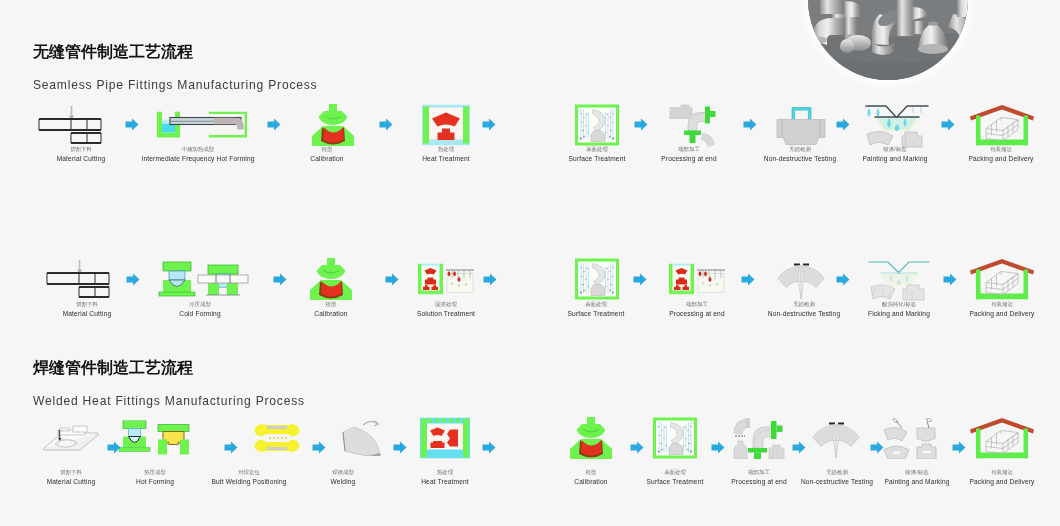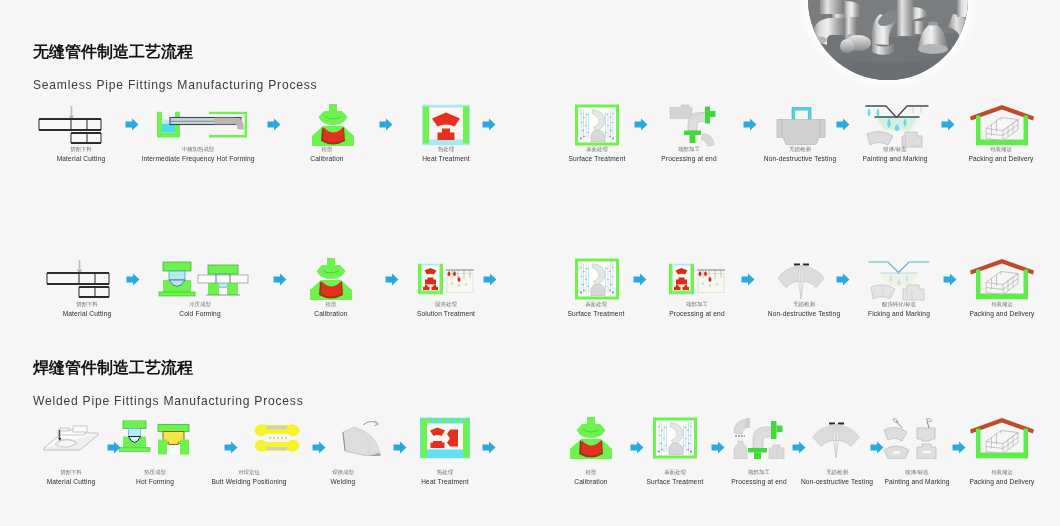--- a/index.html
+++ b/index.html
@@ -520,21 +520,21 @@
         <path d="M0.5 3.5 H7 V0.5 L13.5 6.5 L7 12.5 V9.5 H0.5 Z" fill="#2aa9e0"></path>
       </svg></div>
     <div class="arrow" style="left:843px;top:281px;"><svg width="14" height="13" viewBox="0 0 14 13" xmlns="http://www.w3.org/2000/svg">
         <path d="M0.5 3.5 H7 V0.5 L13.5 6.5 L7 12.5 V9.5 H0.5 Z" fill="#2aa9e0"></path>
       </svg></div>
     <div class="arrow" style="left:950px;top:281px;"><svg width="14" height="13" viewBox="0 0 14 13" xmlns="http://www.w3.org/2000/svg">
         <path d="M0.5 3.5 H7 V0.5 L13.5 6.5 L7 12.5 V9.5 H0.5 Z" fill="#2aa9e0"></path>
       </svg></div>
     <div class="sec-title" style="top:359px">
       <div class="h-cn">焊缝管件制造工艺流程</div>
-      <div class="h-en">Welded Pipe Fittings Manufacturing Process</div>
+      <div class="h-en">Welded Heat Fittings Manufacturing Process</div>
     </div>
     <div class="icow" style="left:71px;top:438px;">
       <svg width="56" height="30" viewBox="0 0 56 30" xmlns="http://www.w3.org/2000/svg">
         <path d="M1 25 L19 10 h36 L37 25 Z" fill="#fcfcfc" stroke="#b8b8b8" stroke-width=".9"></path>
         <path d="M1 25 v2 h36 l18 -15 v-2" fill="#f0f0f0" stroke="#b8b8b8" stroke-width=".9"></path>
         <path d="M12 21 q12 -8 22 -1 q-11 8 -22 1 Z" fill="#f6f6f6" stroke="#bdbdbd" stroke-width=".8"></path>
         <path d="M14 19 q10 -6 19 0" fill="none" stroke="#c9c9c9" stroke-width=".7"></path>
         <path d="M15 7 h27 v5 H15 Z" fill="#fbfbfb" stroke="#bcbcbc" stroke-width=".8"></path>
         <path d="M30 3 h14 v6 H30 Z" fill="#fbfbfb" stroke="#bcbcbc" stroke-width=".8"></path>
         <path d="M17 5 h9 v3 h-9 Z" fill="#f2f2f2" stroke="#bcbcbc" stroke-width=".7"></path>

